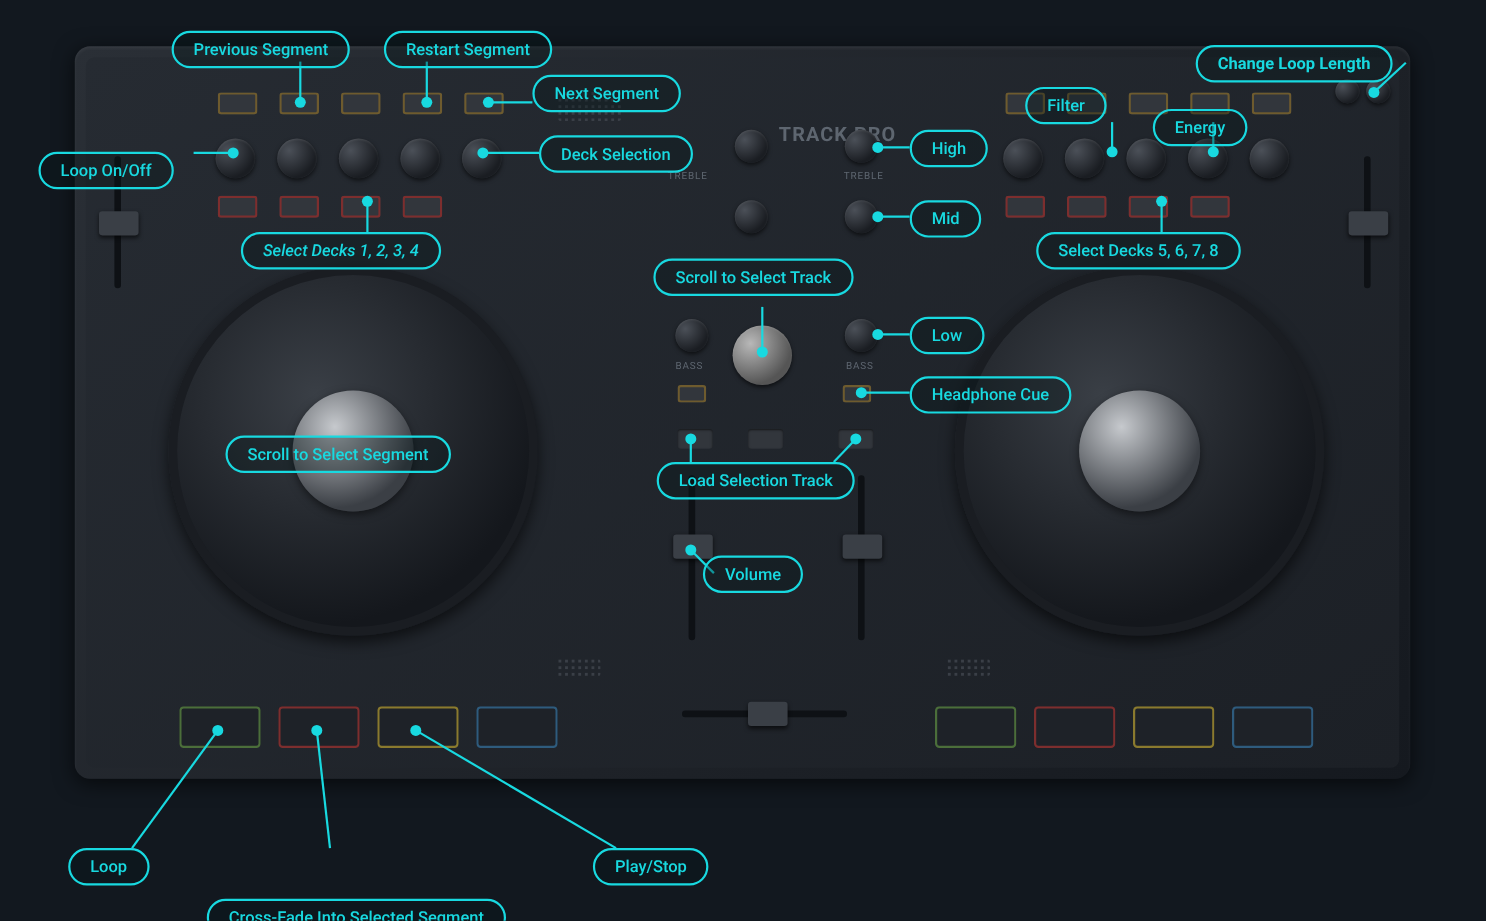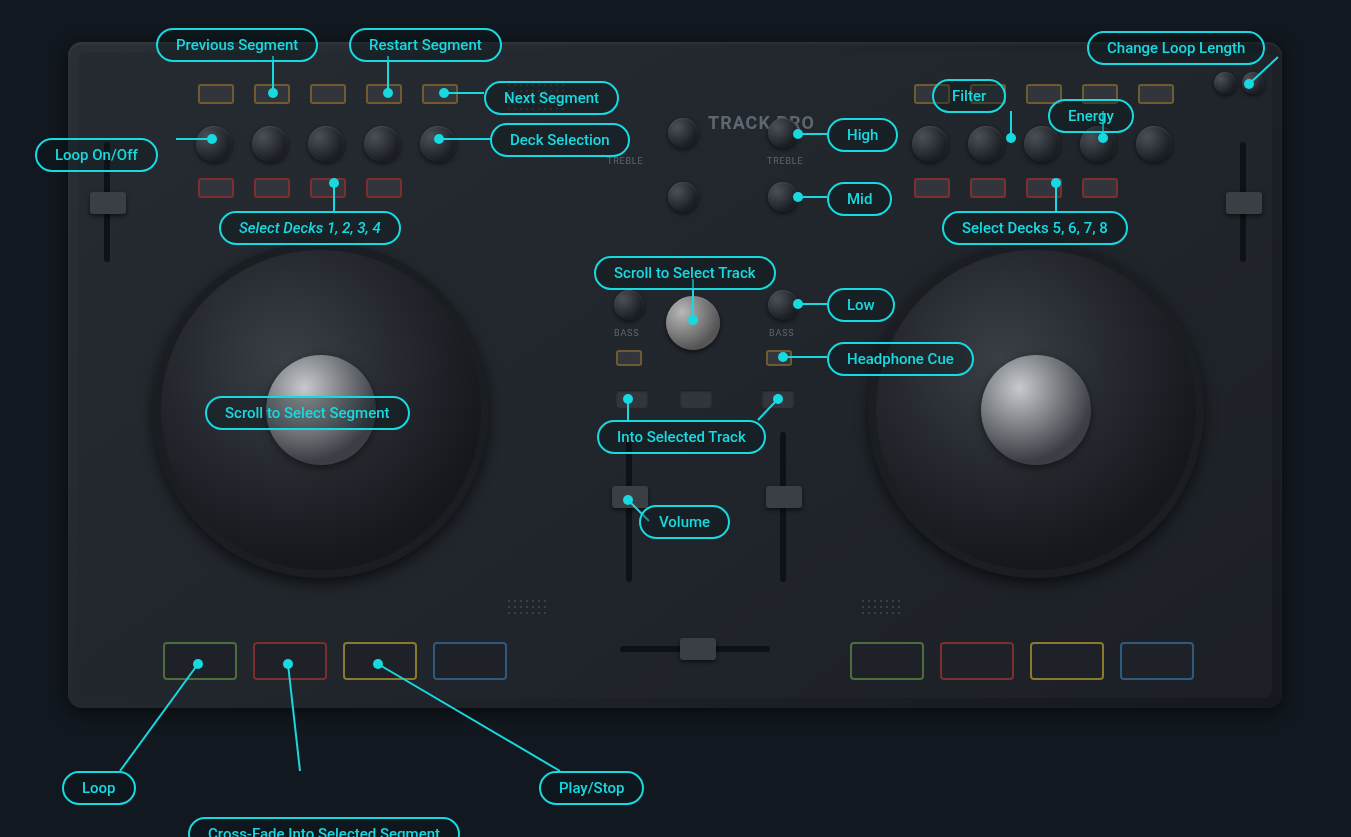--- a/index.html
+++ b/index.html
@@ -339,31 +339,31 @@
 
   <line class="line" x1="300" y1="771" x2="288" y2="664"></line>
   <circle class="dot" cx="288" cy="664" r="5"></circle>
 
   <line class="line" x1="560" y1="771" x2="378" y2="664"></line>
   <circle class="dot" cx="378" cy="664" r="5"></circle>
 </svg>
 
 <div class="label" style="left:156px; top:28px;">Previous Segment</div>
 <div class="label" style="left:349px; top:28px;">Restart Segment</div>
-<div class="label" style="left:484px; top:81px;">Next Segment</div>
-<div class="label" style="left:1087px; top:31px;">Change Loop Length</div>
+<div class="label" style="left:484px; top:68px;">Next Segment</div>
+<div class="label" style="left:1087px; top:41px;font-weight:bold;">Change Loop Length</div>
 <div class="label" style="left:35px; top:138px;">Loop On/Off</div>
 <div class="label" style="left:490px; top:123px;">Deck Selection</div>
 <div class="label" style="left:932px; top:79px;">Filter</div>
 <div class="label" style="left:1048px; top:79px;margin-top:20px;">Energy</div>
 <div class="label" style="left:827px; top:118px;">High</div>
 <div class="label" style="left:827px; top:182px;text-align:right;">Mid</div>
 <div class="label" style="left:827px; top:288px;">Low</div>
 <div class="label" style="left:219px; top:211px;font-style:italic;">Select Decks 1, 2, 3, 4</div>
 <div class="label" style="left:942px; top:211px;">Select Decks 5, 6, 7, 8</div>
-<div class="label" style="left:594px; top:256px;">Scroll to Select Track</div>
+<div class="label" style="left:594px; top:235px;">Scroll to Select Track</div>
 <div class="label" style="left:827px; top:342px;">Headphone Cue</div>
 <div class="label" style="left:205px; top:396px;">Scroll to Select Segment</div>
-<div class="label" style="left:597px; top:420px;">Into Selected Track</div>
+<div class="label" style="left:597px; top:420px;">Load Selection Track</div>
 <div class="label" style="left:639px; top:505px;">Volume</div>
 <div class="label" style="left:62px; top:771px;">Loop</div>
 <div class="label" style="left:188px; top:771px;margin-top:46px;">Cross-Fade Into Selected Segment</div>
 <div class="label" style="left:539px; top:771px;">Play/Stop</div>
 
 </body></html>

